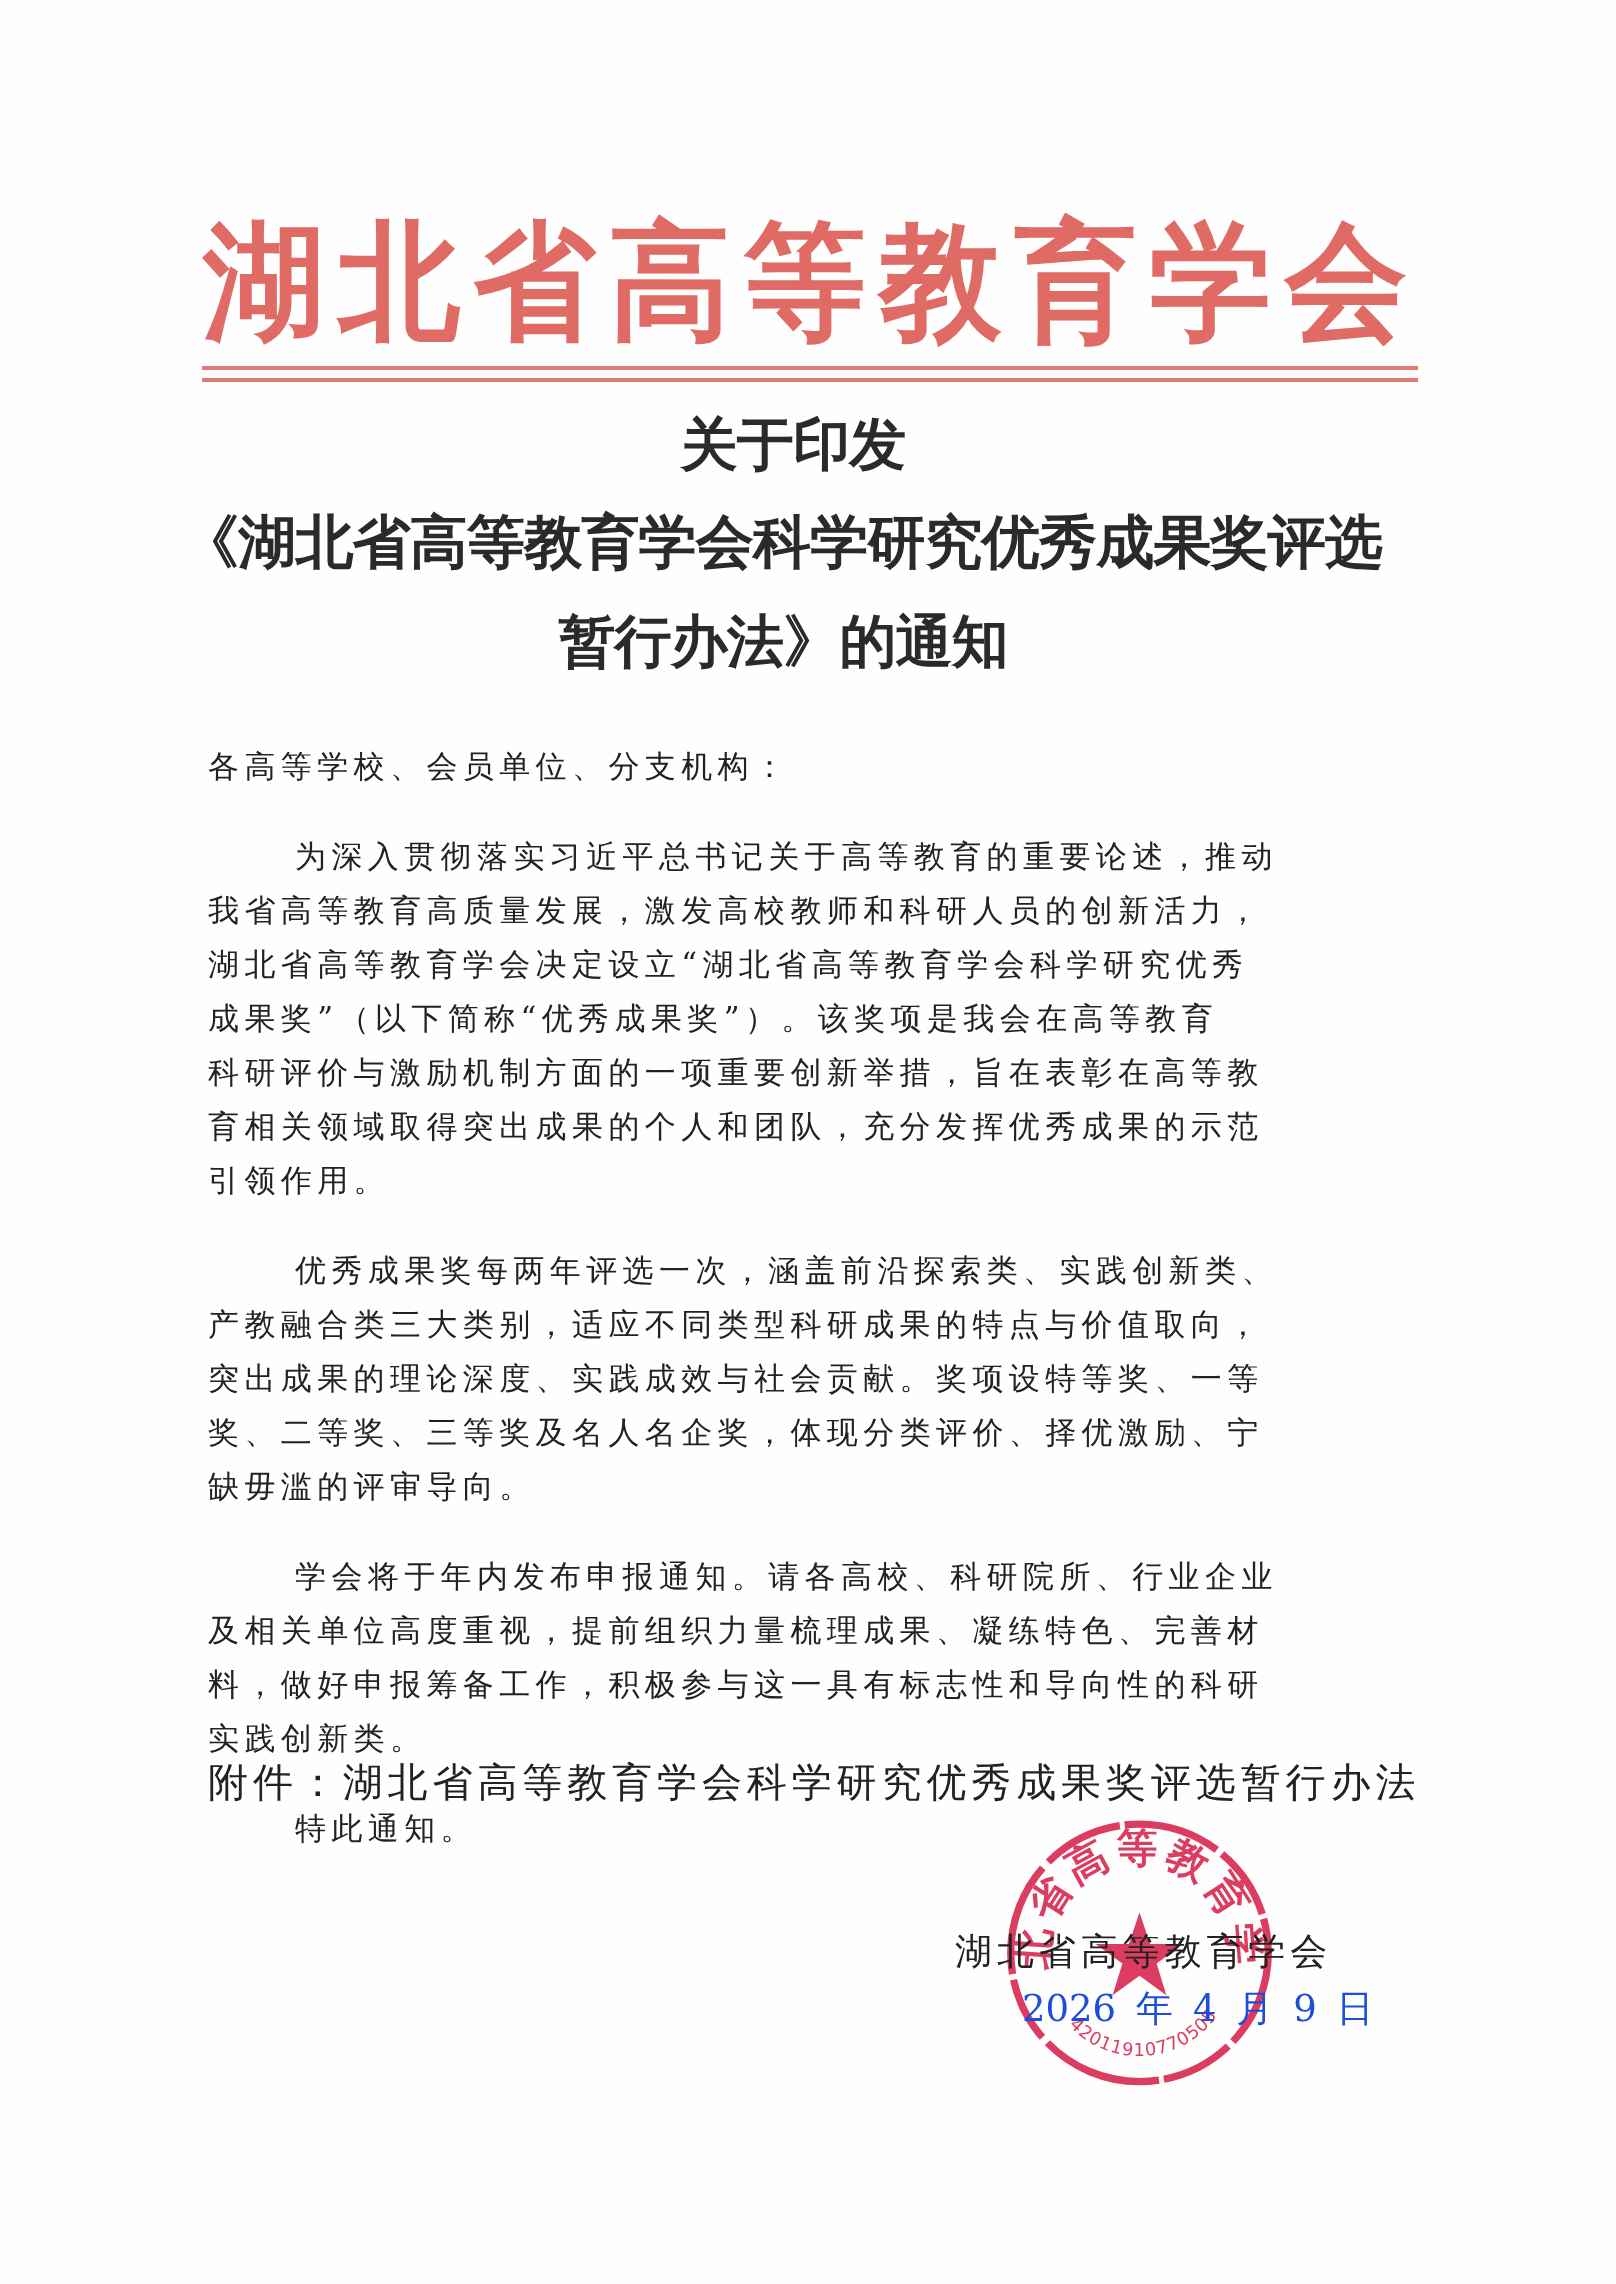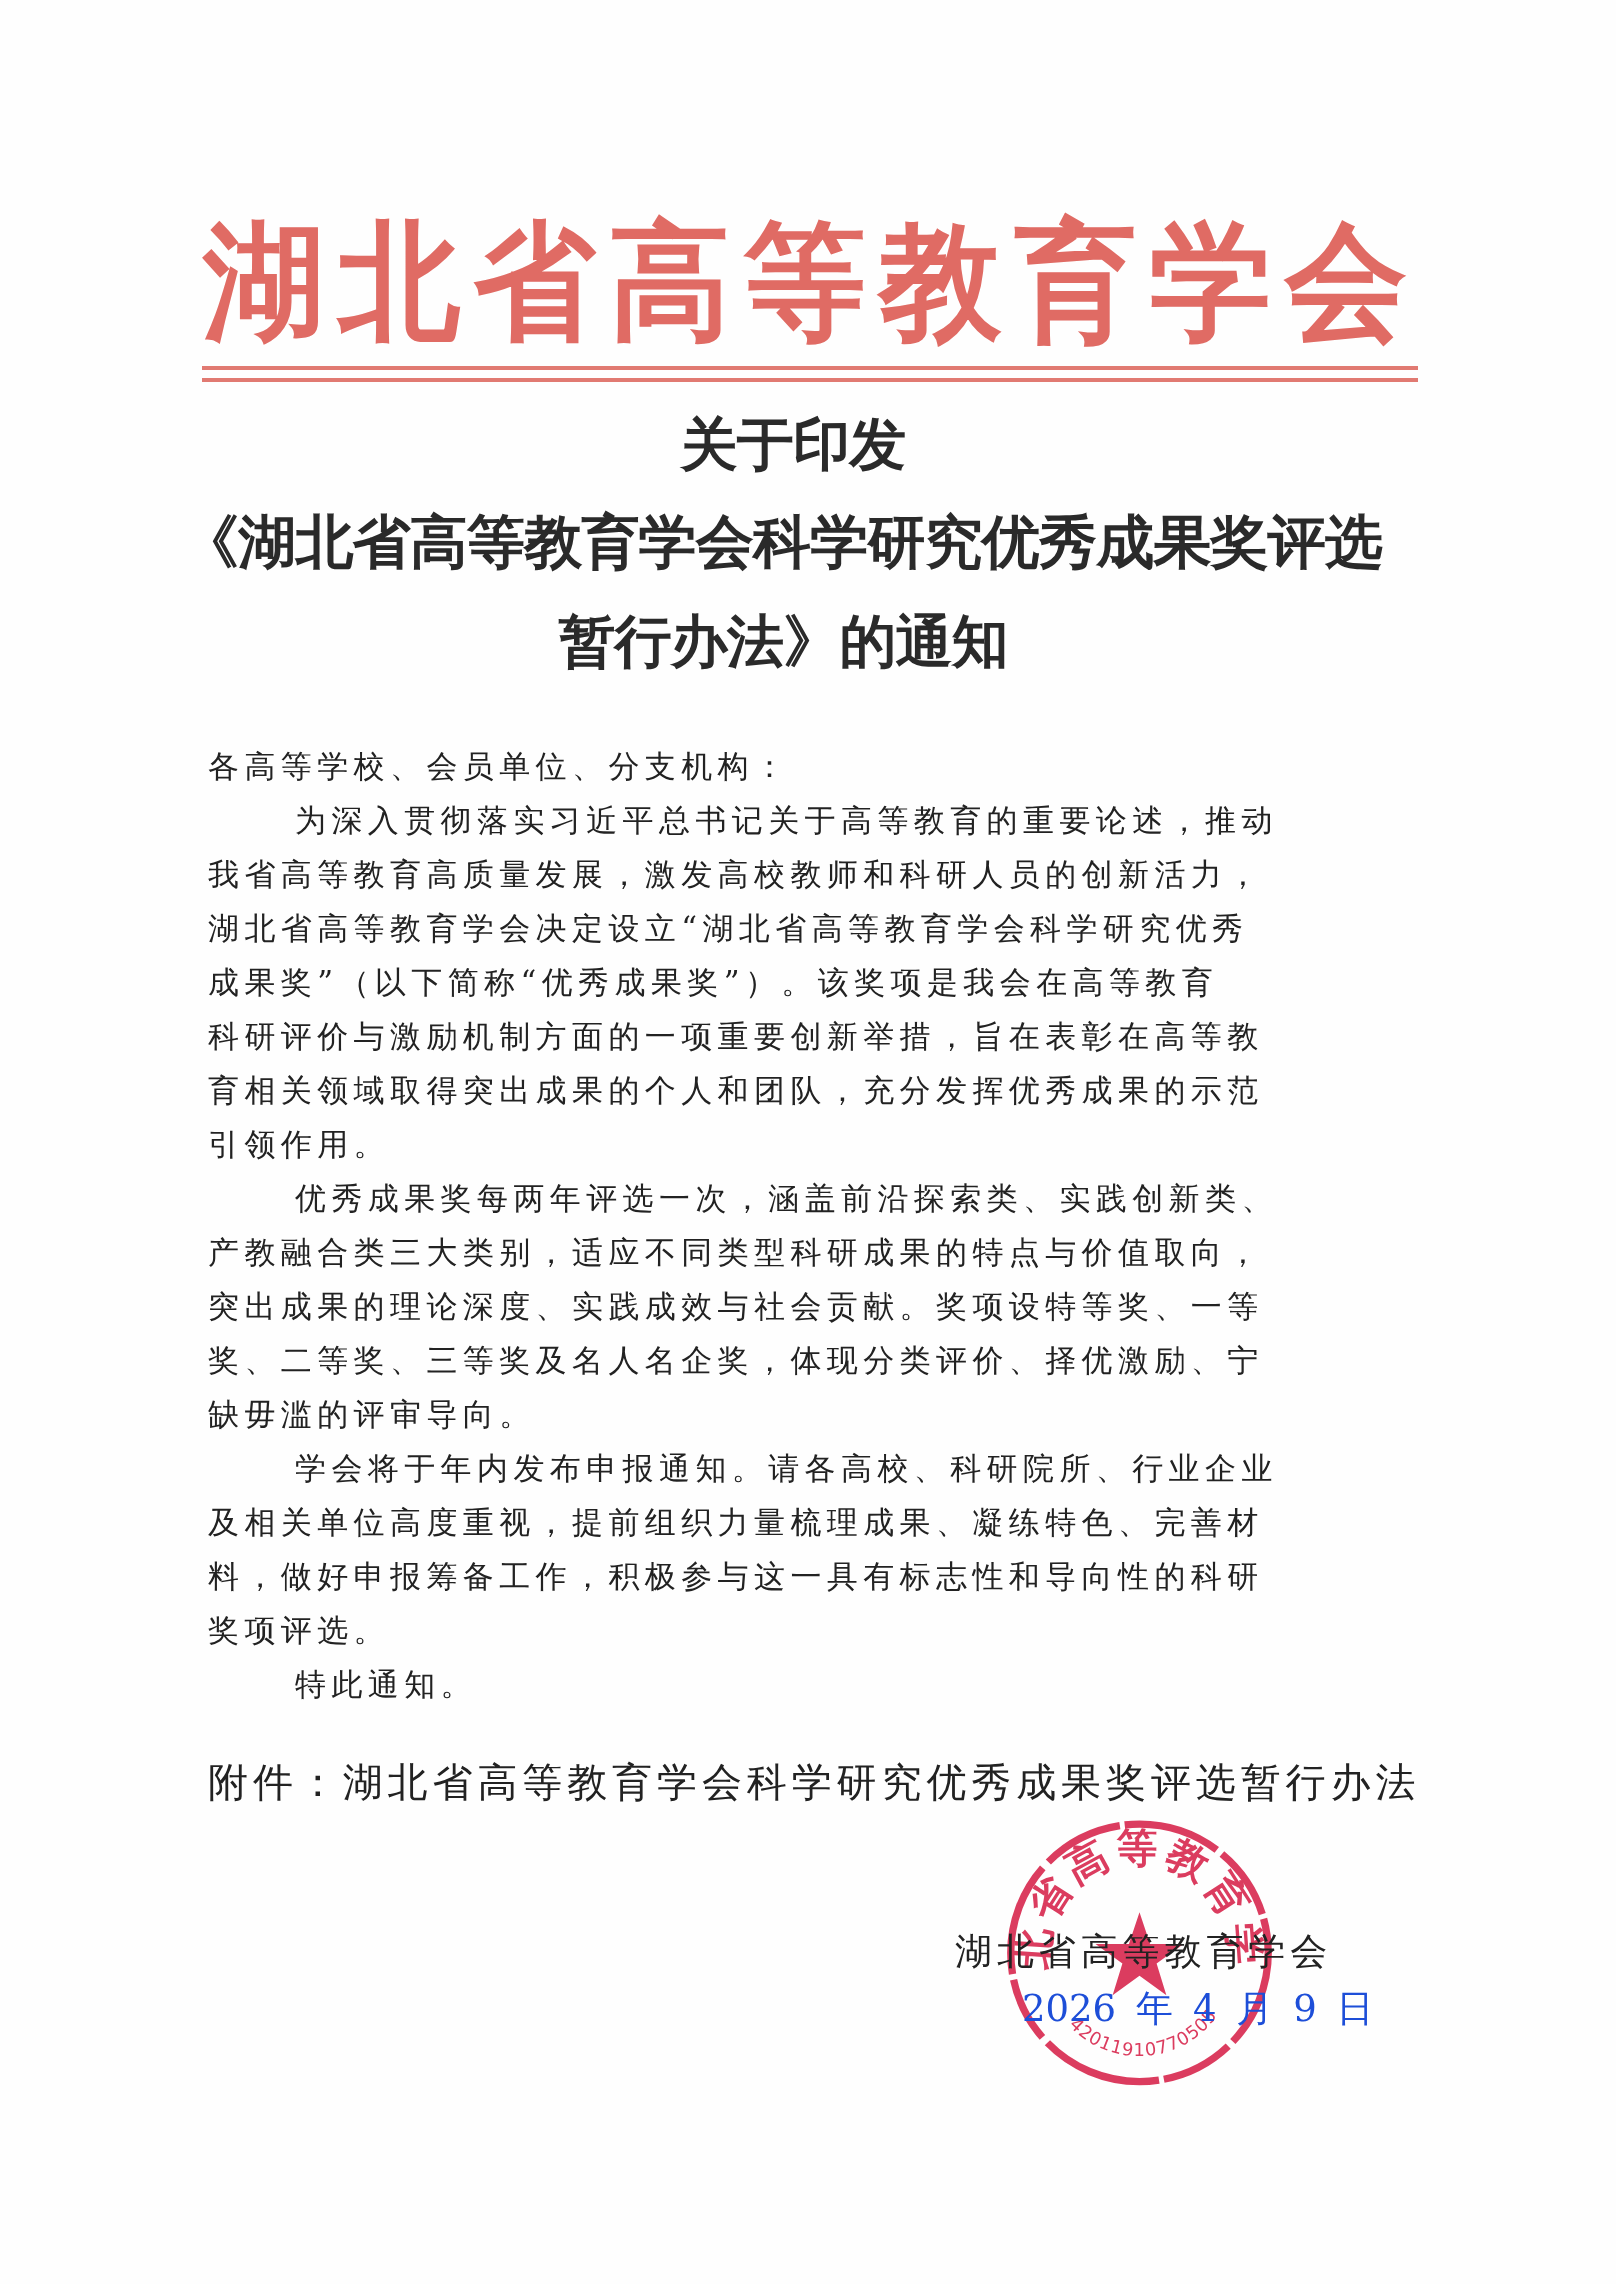--- a/index.html
+++ b/index.html
@@ -77,21 +77,21 @@
     width: 1229px;
   }
   .line {
     height: 54px;
     font-size: 31px;
     line-height: 49px;
     white-space: nowrap;
     letter-spacing: 5.4px;
     color: #222;
   }
-  .line.indent { padding-left: 87px; }
+  .line.indent { padding-left: 87px; margin-top: 36px; }
 
   .attachment {
     position: absolute;
     left: 208px;
     top: 1758px;
     font-size: 40px;
     line-height: 49px;
     letter-spacing: 4.9px;
     white-space: nowrap;
     color: #222;
@@ -168,21 +168,21 @@
 
     <div class="line indent">优秀成果奖每两年评选一次，涵盖前沿探索类、实践创新类、</div>
     <div class="line">产教融合类三大类别，适应不同类型科研成果的特点与价值取向，</div>
     <div class="line">突出成果的理论深度、实践成效与社会贡献。奖项设特等奖、一等</div>
     <div class="line">奖、二等奖、三等奖及名人名企奖，体现分类评价、择优激励、宁</div>
     <div class="line">缺毋滥的评审导向。</div>
 
     <div class="line indent">学会将于年内发布申报通知。请各高校、科研院所、行业企业</div>
     <div class="line">及相关单位高度重视，提前组织力量梳理成果、凝练特色、完善材</div>
     <div class="line">料，做好申报筹备工作，积极参与这一具有标志性和导向性的科研</div>
-    <div class="line">奖项评选。</div>
+    <div class="line">实践创新类。</div>
 
     <div class="line indent">特此通知。</div>
   </div>
 
   <div class="attachment">附件：湖北省高等教育学会科学研究优秀成果奖评选暂行办法</div>
 
   <svg class="seal" viewBox="0 0 340 340" xmlns="http://www.w3.org/2000/svg">
     <defs>
       <path id="sealArcTop" d="M 60 190 A 112 112 0 1 1 280 190"></path>
       <path id="sealArcBottom" d="M 88 262 A 118 118 0 0 0 262 250"></path>

